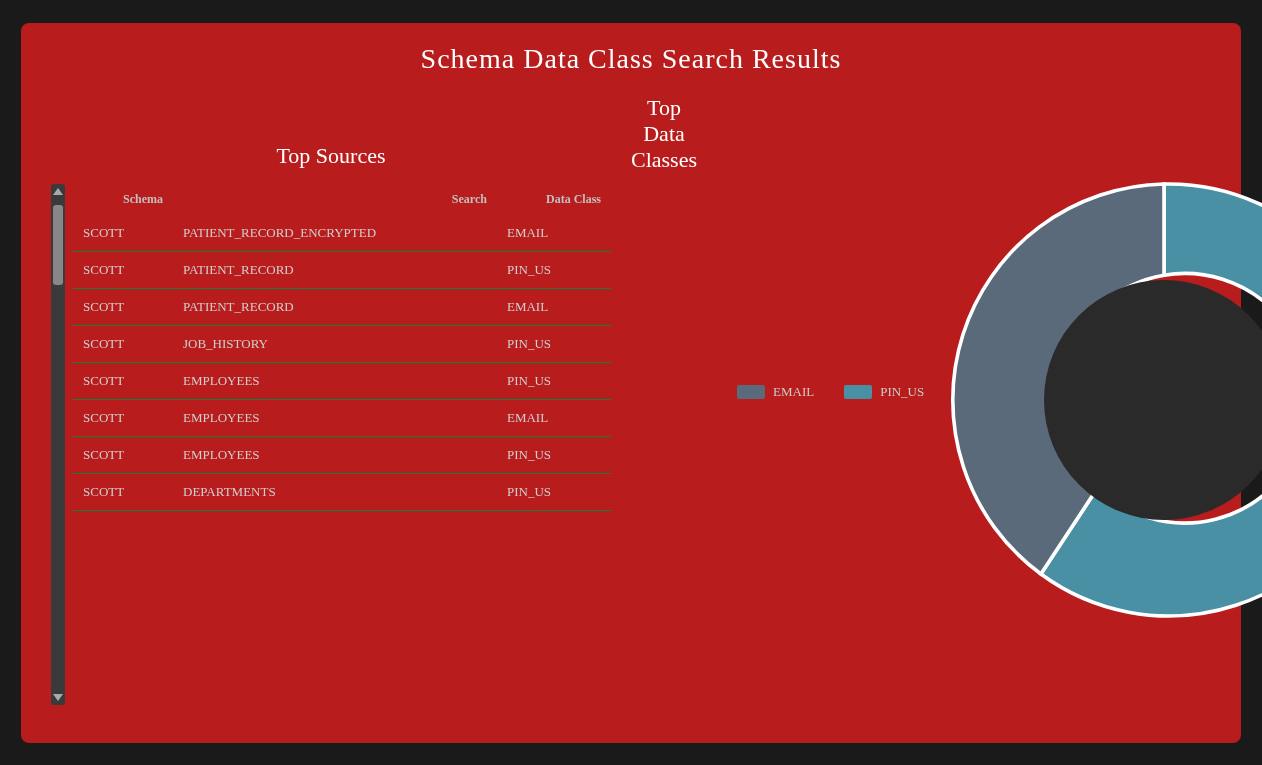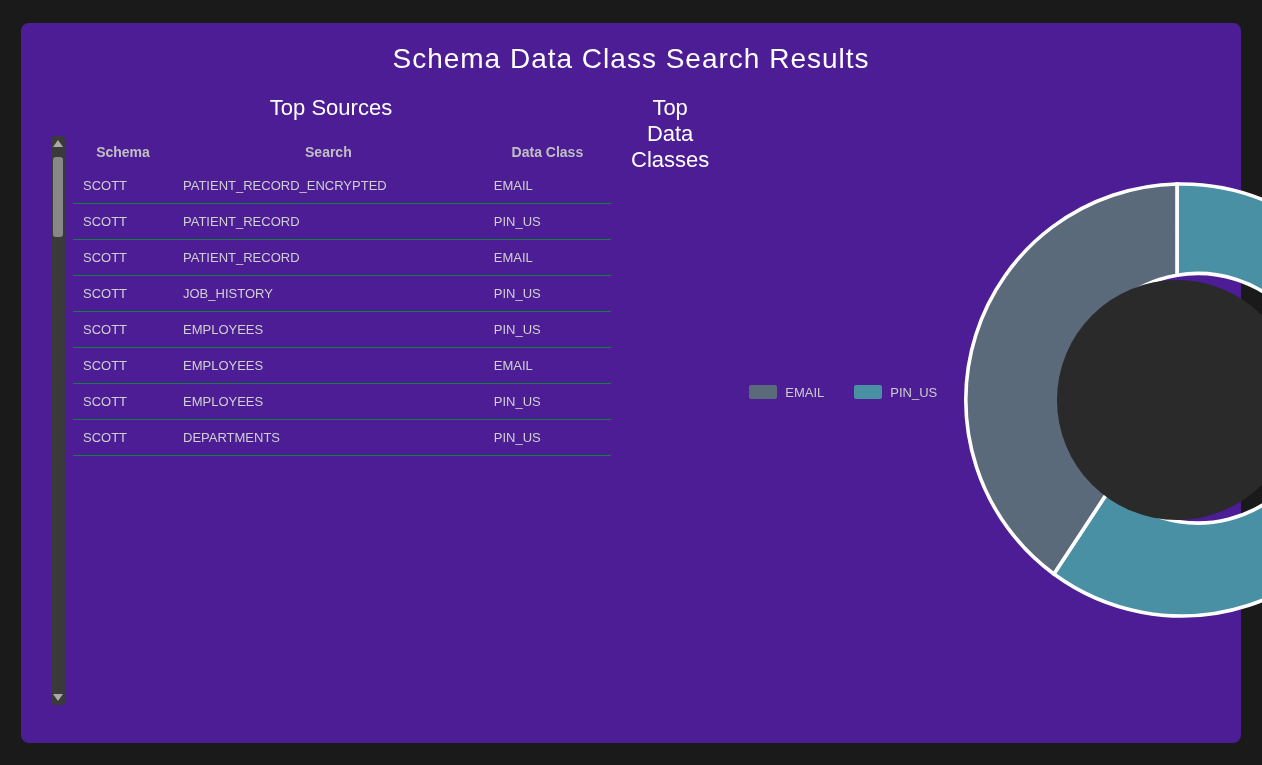--- a/index.html
+++ b/index.html
@@ -9,25 +9,26 @@
       color: #e0e0e0;
       font-family: Arial, sans-serif;
       width: 1262px;
       height: 765px;
       display: flex;
       align-items: center;
       justify-content: center;
     }
 
     .container {
-      background: #4c1d95;
+      background: #b91c1c;
       border-radius: 8px;
       width: 1220px;
       height: 720px;
       padding: 20px 30px;
+      font-family: Liberation Serif, serif;
     }
 
     .page-title {
       text-align: center;
       font-size: 28px;
       font-weight: normal;
       color: #ffffff;
       margin-bottom: 20px;
       letter-spacing: 1px;
     }
@@ -36,20 +37,21 @@
       display: flex;
       width: 100%;
       height: calc(100% - 70px);
     }
 
     .left-panel {
       width: 50%;
       display: flex;
       flex-direction: column;
       padding-right: 20px;
+      margin-top: 48px;
     }
 
     .right-panel {
       width: 50%;
       display: flex;
       flex-direction: row;
     }
 
     .section-title {
       text-align: center;
@@ -110,23 +112,23 @@
 
     table {
       width: 100%;
       border-collapse: collapse;
       font-size: 13px;
     }
 
     thead tr th {
       color: #c0c0c0;
       font-weight: bold;
-      font-size: 14px;
+      font-size: 12px;
       padding: 8px 10px;
-      text-align: center;
+      text-align: right;
       border-bottom: none;
     }
 
     thead tr th:first-child {
       width: 100px;
     }
 
     tbody tr {
       border-bottom: 1px solid #15803d;
     }

